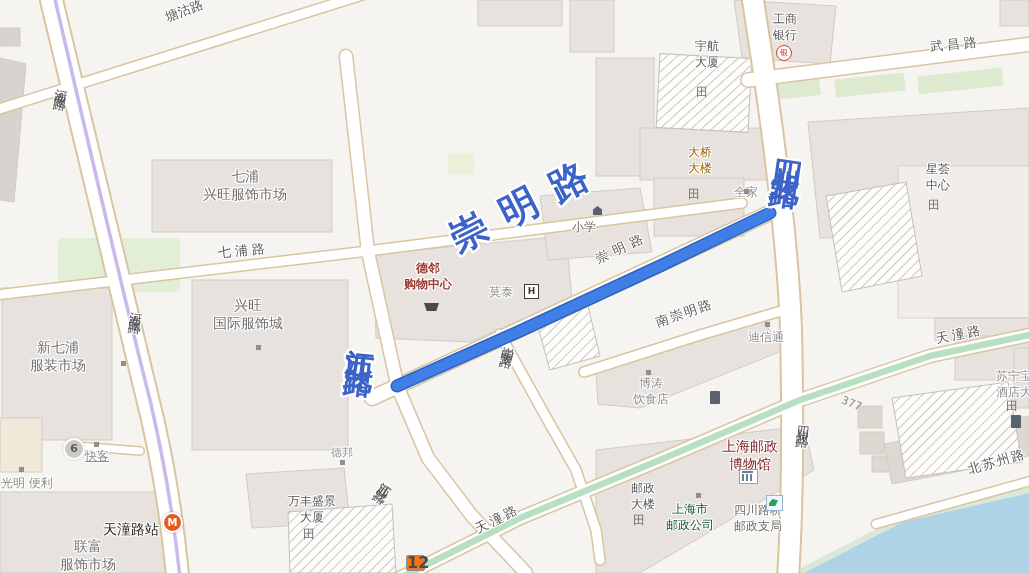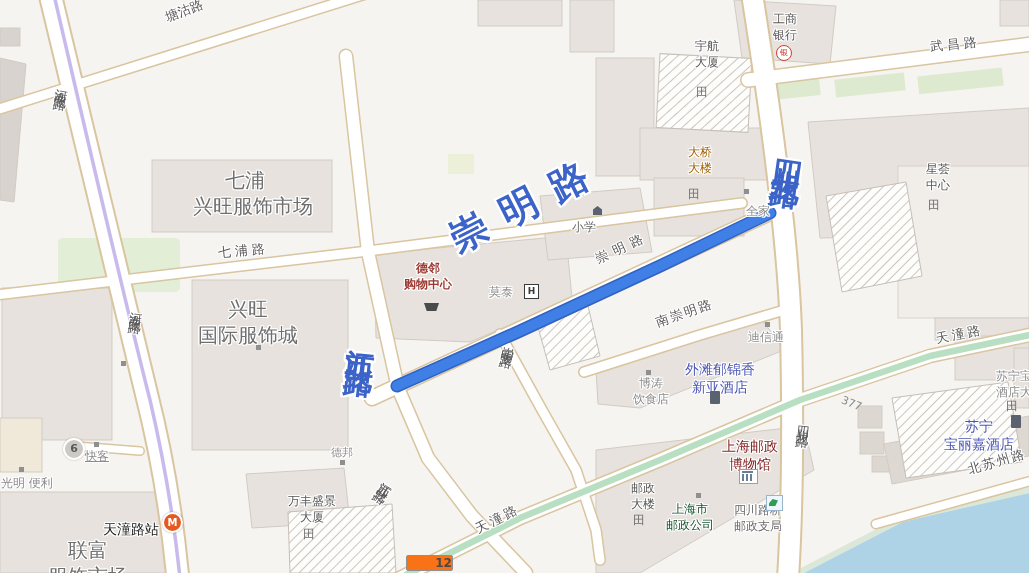--- a/index.html
+++ b/index.html
@@ -9,21 +9,21 @@
   .lbl{position:absolute;font-size:13px;color:#575757;white-space:nowrap;line-height:1;
        transform-origin:left center;
        text-shadow:1px 0 #fff,-1px 0 #fff,0 1px #fff,0 -1px #fff,1px 1px #fff,-1px -1px #fff,1px -1px #fff,-1px 1px #fff;}
   .vert{writing-mode:vertical-rl;text-orientation:upright;letter-spacing:3px;transform-origin:center top;}
   .big{font-weight:bold;color:#3C64C8;font-size:38px;letter-spacing:18px;
        text-shadow:2px 0 #fff,-2px 0 #fff,0 2px #fff,0 -2px #fff,2px 2px #fff,-2px -2px #fff,2px -2px #fff,-2px 2px #fff;}
   .bigv{font-size:30px;letter-spacing:6px;}
   .poi{position:absolute;text-align:center;line-height:1.3;font-size:12px;color:#6e6e6e;white-space:nowrap;
        text-shadow:1px 0 #fff,-1px 0 #fff,0 1px #fff,0 -1px #fff,1px 1px #fff,-1px -1px #fff,1px -1px #fff,-1px 1px #fff;}
   .poi .l{display:block;}
-  .market{font-size:20px;color:#6f6f6f;}
+  .market{font-size:14px;color:#6f6f6f;}
   .store{color:#8b8b8b;}
   .hotelc{color:#4A55B2;}
   .mallc{color:#9C3A32;font-weight:bold;}
   .musc{color:#7f1d1d;}
   .sq{position:absolute;width:5px;height:5px;background:#8f8f8f;}
   .bld-icon{position:absolute;font-size:12px;color:#6f6f6f;line-height:1;}
   .hbox{position:absolute;width:13px;height:13px;background:#fff;border:1.5px solid #3a3a3a;
         font-size:9px;font-weight:bold;color:#3a3a3a;text-align:center;line-height:13px;}
   .bank{position:absolute;width:14px;height:14px;border-radius:50%;border:1.5px solid #cc3b33;
         background:#fff;color:#cc3b33;font-size:8px;text-align:center;line-height:14px;}
@@ -39,21 +39,21 @@
   .museum{position:absolute;width:17px;height:13px;background:#fff;border:1px solid #8fa3b8;}
   .museum i{position:absolute;left:2px;top:4px;width:11px;height:7px;
          background:repeating-linear-gradient(90deg,#6b7f94 0 2px,#fff 2px 4px);}
   .museum:before{content:"";position:absolute;left:2px;top:1px;width:11px;height:2px;background:#6b7f94;}
   .post{position:absolute;width:15px;height:14px;background:#eef6ff;border:1px solid #9ab4cc;}
   .post i{position:absolute;left:2px;top:3px;width:9px;height:7px;background:#2e9e4f;
          clip-path:polygon(0 60%,40% 0,100% 20%,70% 100%,0 100%);}
   .badge6{position:absolute;width:18px;height:18px;border-radius:50%;background:#ccc8c4;border:2px solid #fff;
           color:#5a5a5a;font-size:11px;font-weight:bold;text-align:center;line-height:18px;box-shadow:0 0 2px rgba(0,0,0,.25);}
   .badge12{position:absolute;width:17px;height:14px;background:#f97316;border:1px solid #8f8f8f;border-radius:2px;
-          color:#4a4a4a;font-size:12px;font-weight:bold;text-align:center;line-height:14px;padding-left:28px;}
+          color:#4a4a4a;font-size:16px;font-weight:bold;text-align:center;line-height:14px;}
   .lane{position:absolute;font-size:11px;color:#8b8b8b;transform:rotate(22deg);}
 </style>
 </head>
 <body>
 
 <div id="map">
 
 <svg width="1029" height="573" viewBox="0 0 1029 573">
   <defs>
     <pattern id="hatch" patternUnits="userSpaceOnUse" width="7" height="7" patternTransform="rotate(45)">
@@ -175,20 +175,24 @@
 
 <div class="poi market" style="left:193px;top:167px;width:104px;">
   <span class="l">七浦</span>
   <span class="l">兴旺服饰市场</span>
 </div>
 <div class="poi market" style="left:196px;top:296px;width:104px;">
   <span class="l">兴旺</span>
   <span class="l">国际服饰城</span>
 </div>
 <span class="sq" style="left:256px;top:345px;"></span>
+<div class="poi market" style="left:8px;top:338px;width:100px;">
+  <span class="l">新七浦</span>
+  <span class="l">服装市场</span>
+</div>
 <span class="sq" style="left:121px;top:361px;"></span>
 <div class="poi mallc" style="left:388px;top:261px;width:80px;">
   <span class="l">德邻</span>
   <span class="l">购物中心</span>
 </div>
 <div class="poi market" style="left:40px;top:537px;width:96px;">
   <span class="l">联富</span>
   <span class="l">服饰市场</span>
 </div>
 <span class="basket" style="left:424px;top:301px;"></span>
@@ -213,42 +217,34 @@
 <div class="poi" style="left:764px;top:12px;width:42px;color:#565656;">
   <span class="l">工商</span>
   <span class="l">银行</span>
 </div>
 <span class="bank" style="left:776px;top:45px;">银</span>
 <div class="poi" style="left:914px;top:162px;width:48px;color:#565656;">
   <span class="l">星荟</span>
   <span class="l">中心</span>
 </div>
 <span class="bld-icon" style="left:928px;top:199px;">田</span>
-<div class="poi store" style="left:734px;top:204px;margin-left:12px;">
+<div class="poi store" style="left:734px;top:185px;">
   <span class="l">全家</span>
 </div>
 <span class="sq" style="left:744px;top:189px;"></span>
 <div class="poi store" style="left:748px;top:330px;">
   <span class="l">迪信通</span>
 </div>
 <span class="sq" style="left:765px;top:322px;"></span>
-<div class="poi hotelc" style="left:676px;top:360px;width:88px;font-size:14px;">
-  <span class="l">外滩郁锦香</span>
-  <span class="l">新亚酒店</span>
-</div>
 <span class="hotel-ic" style="left:710px;top:391px;"></span>
 <div class="poi store" style="left:627px;top:376px;width:48px;">
   <span class="l">博涛</span>
   <span class="l">饮食店</span>
 </div>
 <span class="sq" style="left:646px;top:370px;"></span>
-<div class="poi hotelc" style="left:930px;top:417px;width:98px;font-size:14px;">
-  <span class="l">苏宁</span>
-  <span class="l">宝丽嘉酒店</span>
-</div>
 <span class="hotel-ic" style="left:1011px;top:415px;"></span>
 <div class="poi store" style="left:986px;top:369px;width:56px;">
   <span class="l">苏宁宝</span>
   <span class="l">酒店大</span>
 </div>
 <span class="bld-icon" style="left:1006px;top:400px;">田</span>
 <div class="poi musc" style="left:720px;top:437px;width:60px;font-size:14px;">
   <span class="l">上海邮政</span>
   <span class="l">博物馆</span>
 </div>

